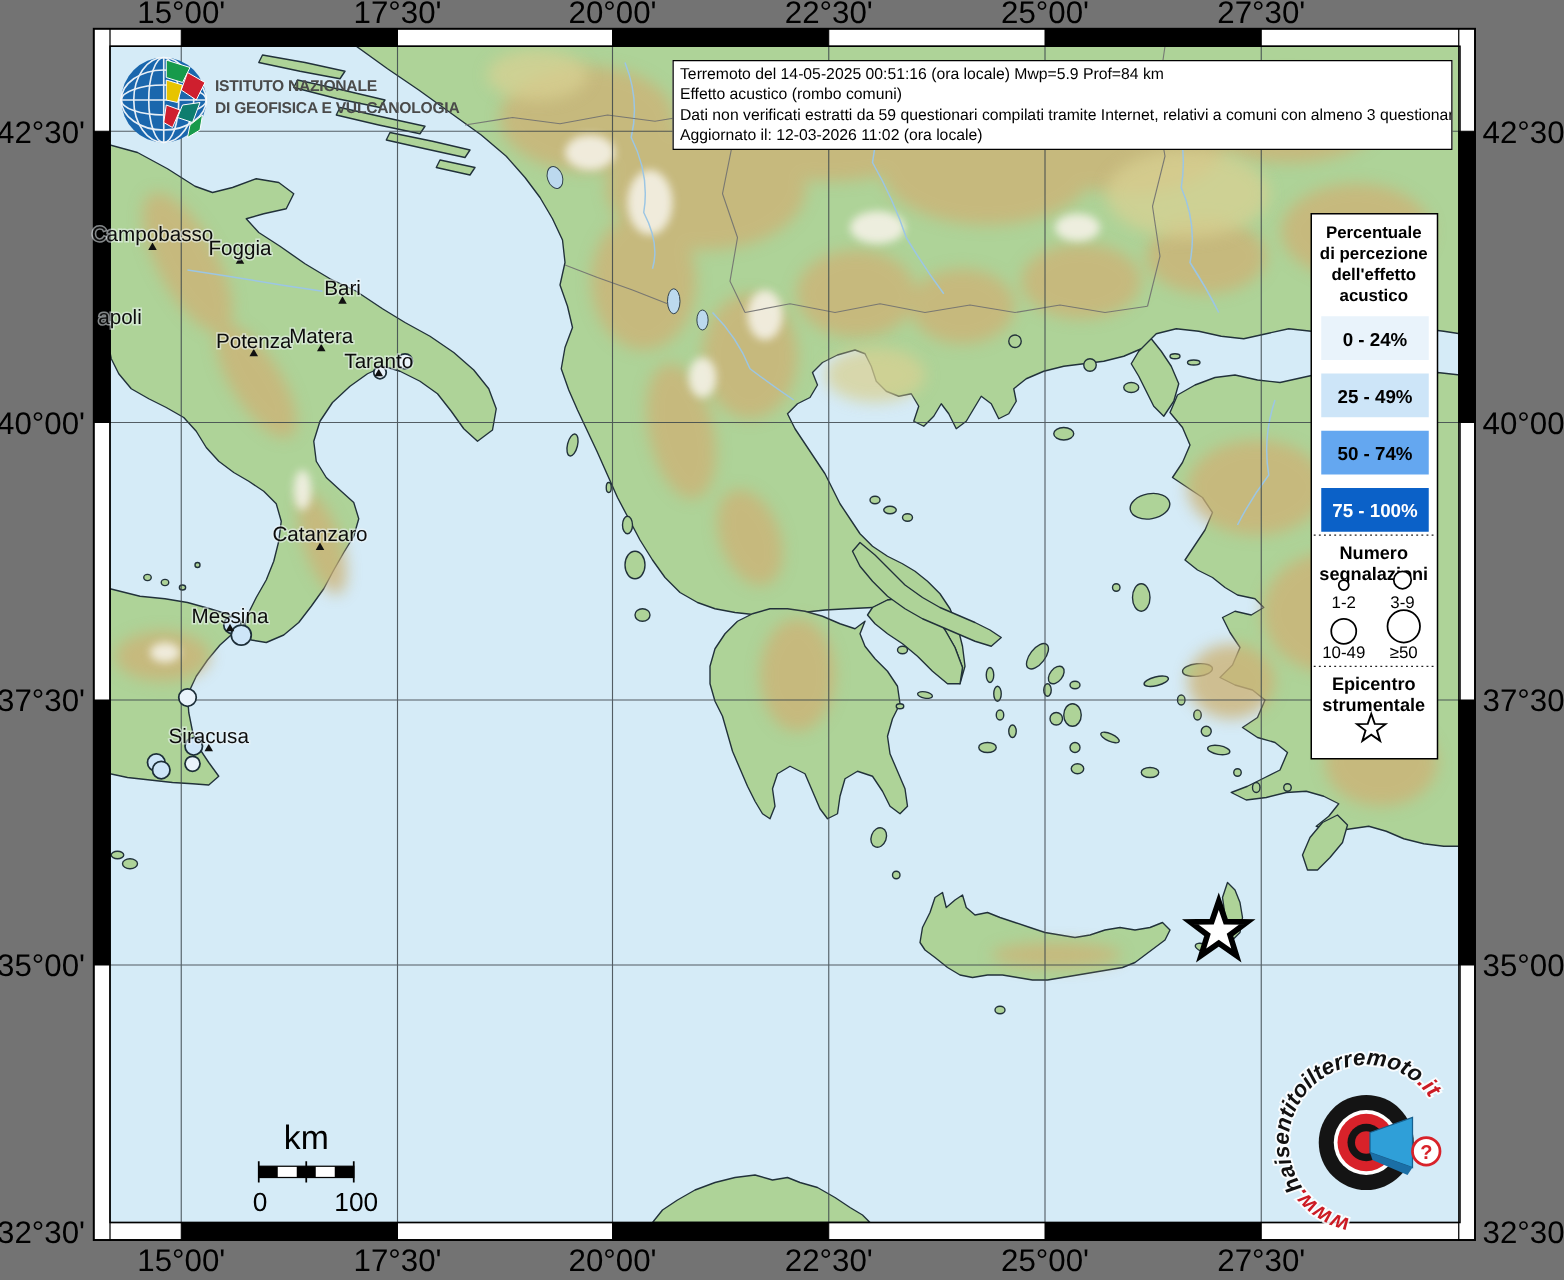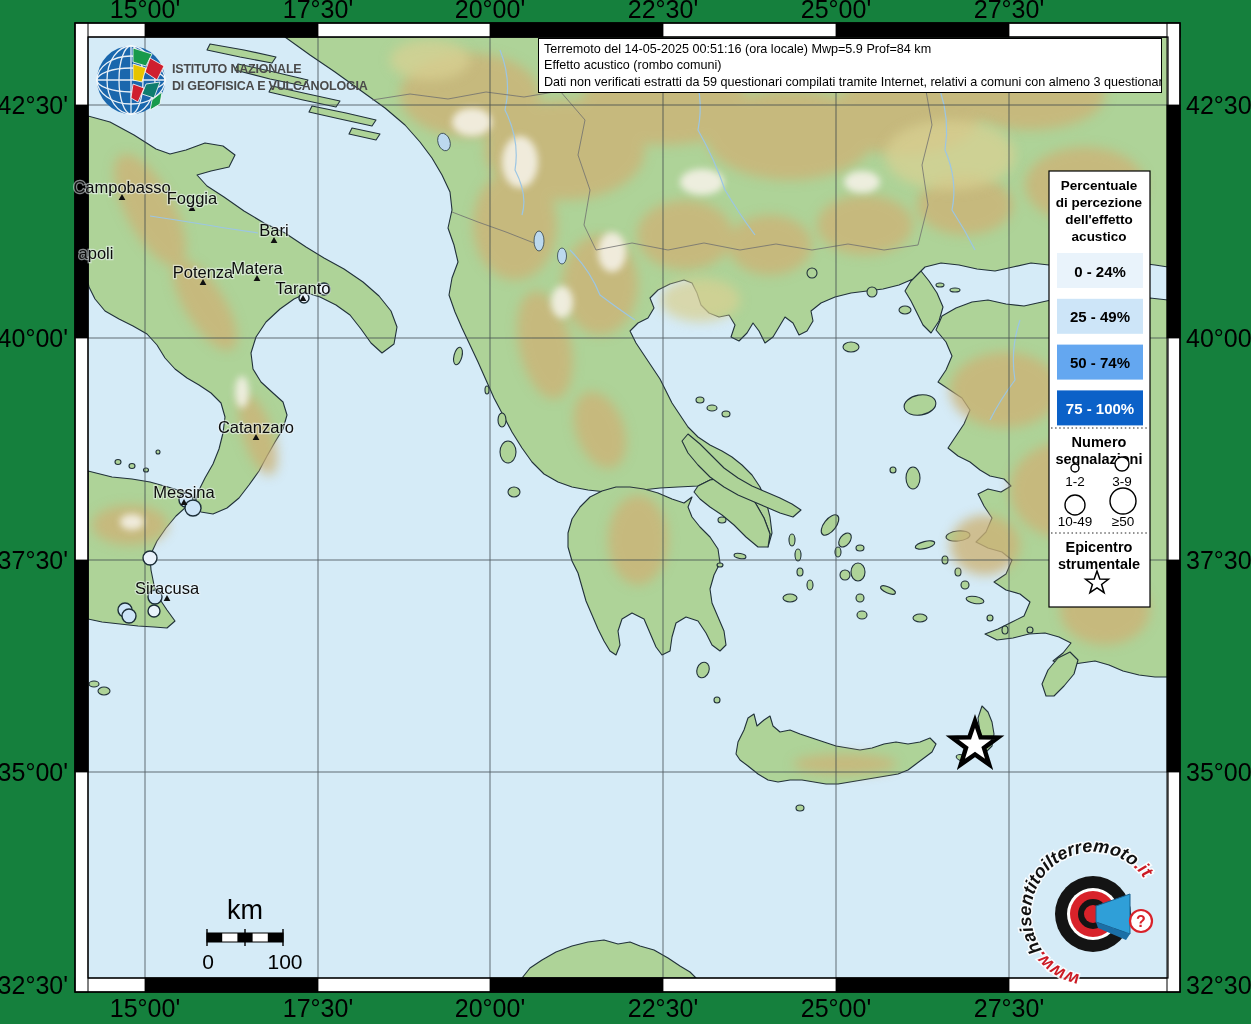--- a/index.html
+++ b/index.html
@@ -1,30 +1,30 @@
 <!DOCTYPE html>
 <html><head>
 <meta charset="utf-8">
 <style>
   html,body{margin:0;padding:0;background:#ffffff;}
-  #canvas{position:relative;width:1251px;height:1024px;background:#15803d;
+  #canvas{position:relative;width:1251px;height:1024px;background:#737373;
           font-family:"Liberation Sans",sans-serif;overflow:hidden;}
   svg{position:absolute;left:0;top:0;}
   text{font-family:"Liberation Sans",sans-serif;}
   .axis{font-size:25px;fill:#000;}
   .city{font-size:16.5px;fill:#0d0d0d;paint-order:stroke;stroke:rgba(238,246,250,.55);stroke-width:2.4px;}
   .leg-title{font-size:13.5px;font-weight:700;fill:#000;}
   .leg-swatch-label{font-size:15px;font-weight:700;}
   .leg-small{font-size:13.5px;fill:#000;}
   .sb-km{font-size:27px;fill:#000;}
   .sb-num{font-size:21px;fill:#000;}
   .ingv-text{font-size:12.5px;font-weight:700;fill:#4a4a4a;letter-spacing:-0.2px;}
   .wm-text{font-size:18px;font-weight:700;font-style:italic;paint-order:stroke;stroke:rgba(255,255,255,.85);stroke-width:3px;}
   .dotted{stroke:#222;stroke-width:1;stroke-dasharray:1.5 2.6;}
-  #info-box{position:absolute;left:538px;top:38px;width:612px;background:#fff;
+  #info-box{position:absolute;left:538px;top:48px;width:612px;background:#fff;
             border:1px solid #000;padding:2px 5px;font-size:12.6px;line-height:16.4px;
             color:#000;white-space:nowrap;overflow:hidden;}
 </style>
 </head>
 <body>
 
 <div id="canvas">
 
 <svg id="map-svg" width="1251" height="1024" viewBox="0 0 1251 1024">
   <defs>
@@ -381,15 +381,16 @@
     <text class="wm-text">
       <textPath id="wm-textpath" href="#wm-circle" startOffset="2"><tspan fill="#cc1b24">www.</tspan><tspan fill="#111111">hai</tspan><tspan fill="#111111">sentito</tspan><tspan fill="#111111">il</tspan><tspan fill="#111111">terremoto</tspan><tspan fill="#cc1b24">.it</tspan></textPath>
     </text>
   </g>
 </svg>
 
 <div id="info-box">
   <div>Terremoto del 14-05-2025 00:51:16 (ora locale) Mwp=5.9 Prof=84 km</div>
   <div>Effetto acustico (rombo comuni)</div>
   <div>Dati non verificati estratti da 59 questionari compilati tramite Internet, relativi a comuni con almeno 3 questionari.</div>
+  <div>Aggiornato il: 12-03-2026 11:02 (ora locale)</div>
 </div>
 
 </div>
 
 </body></html>

